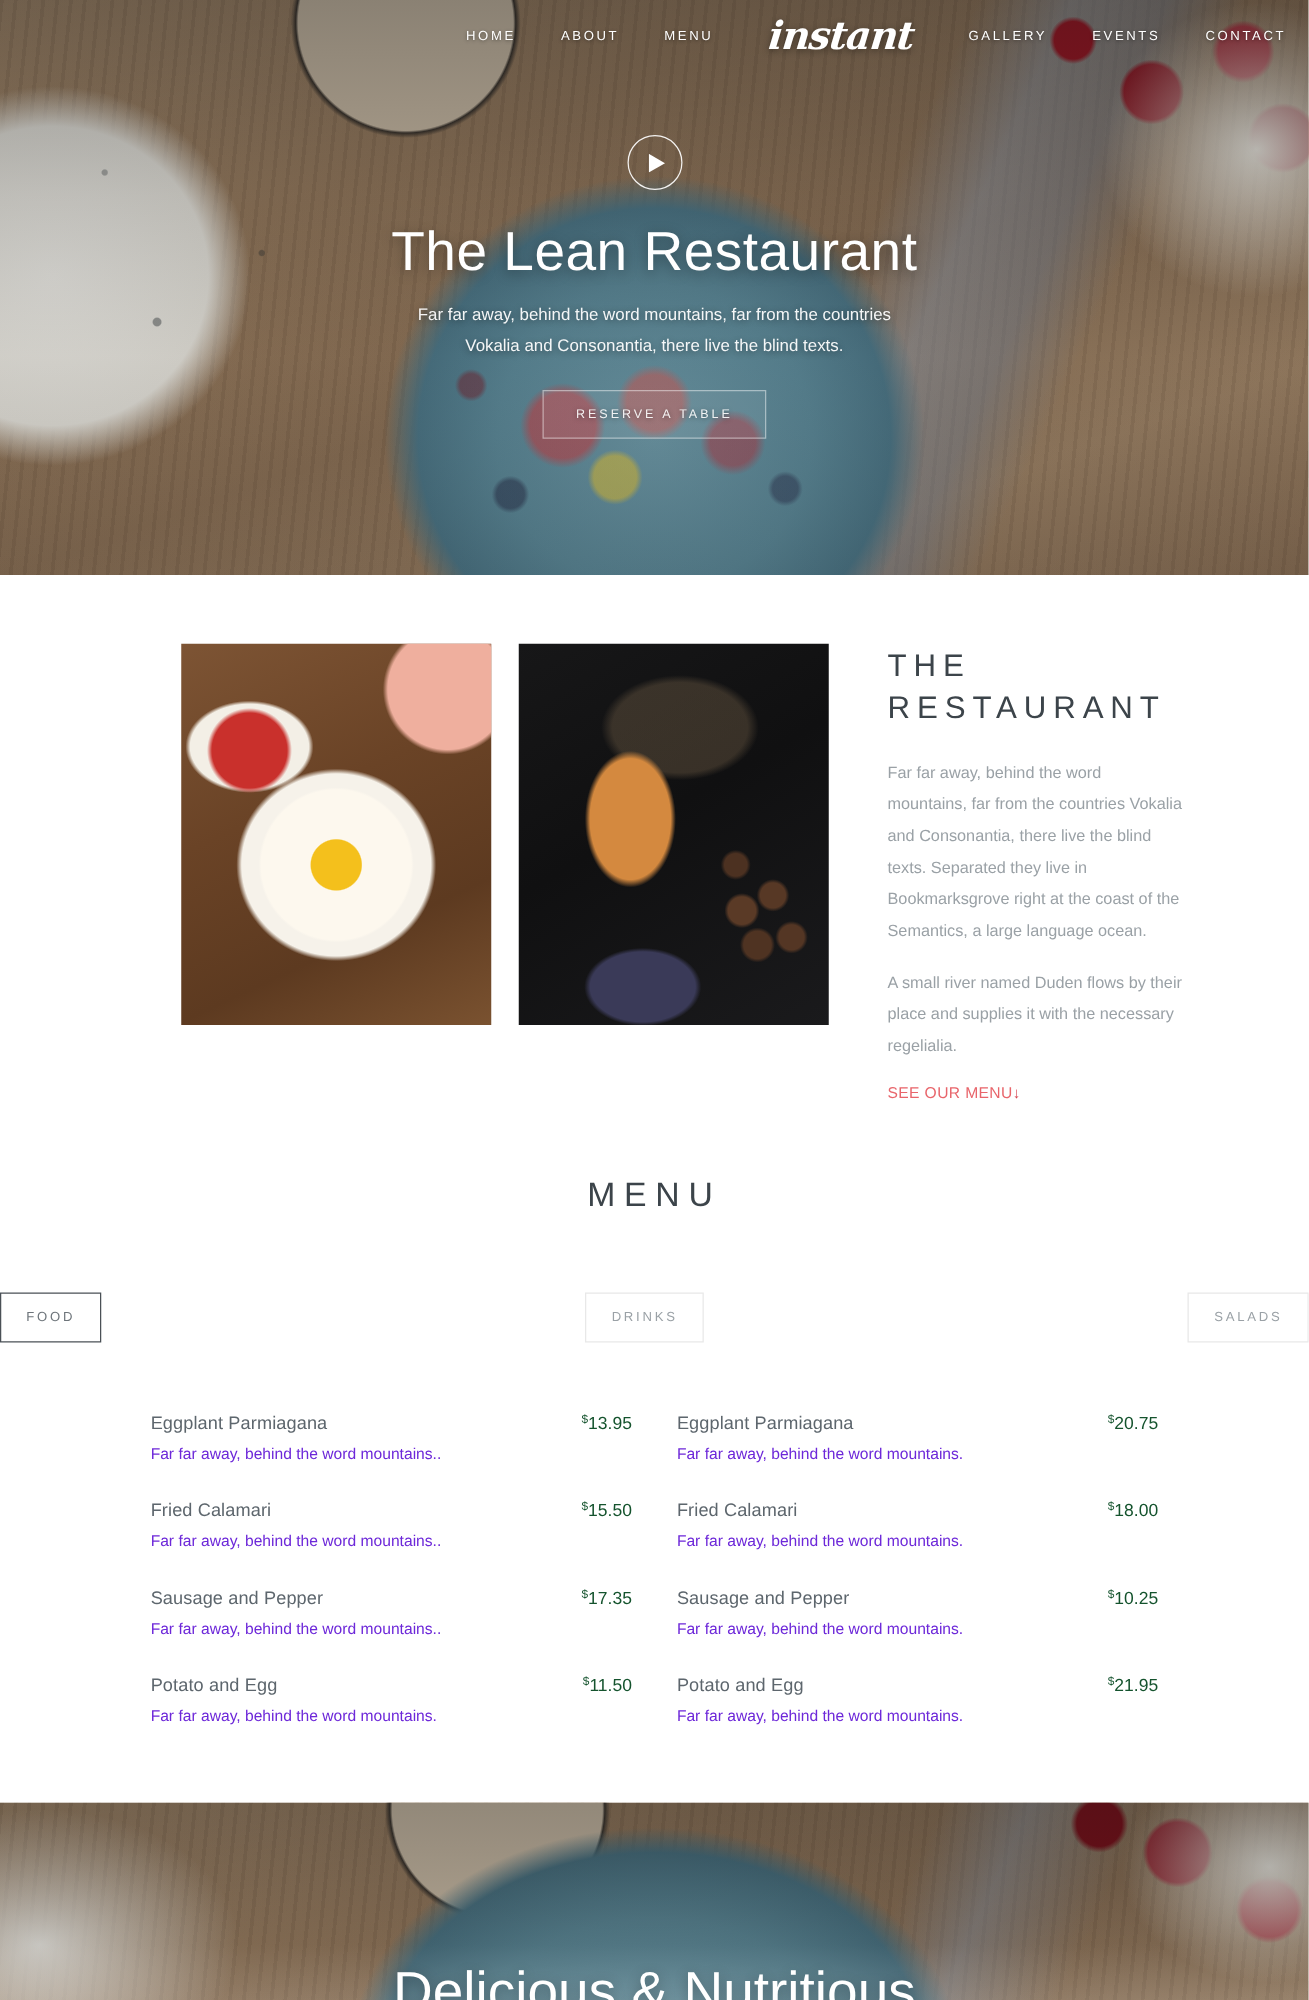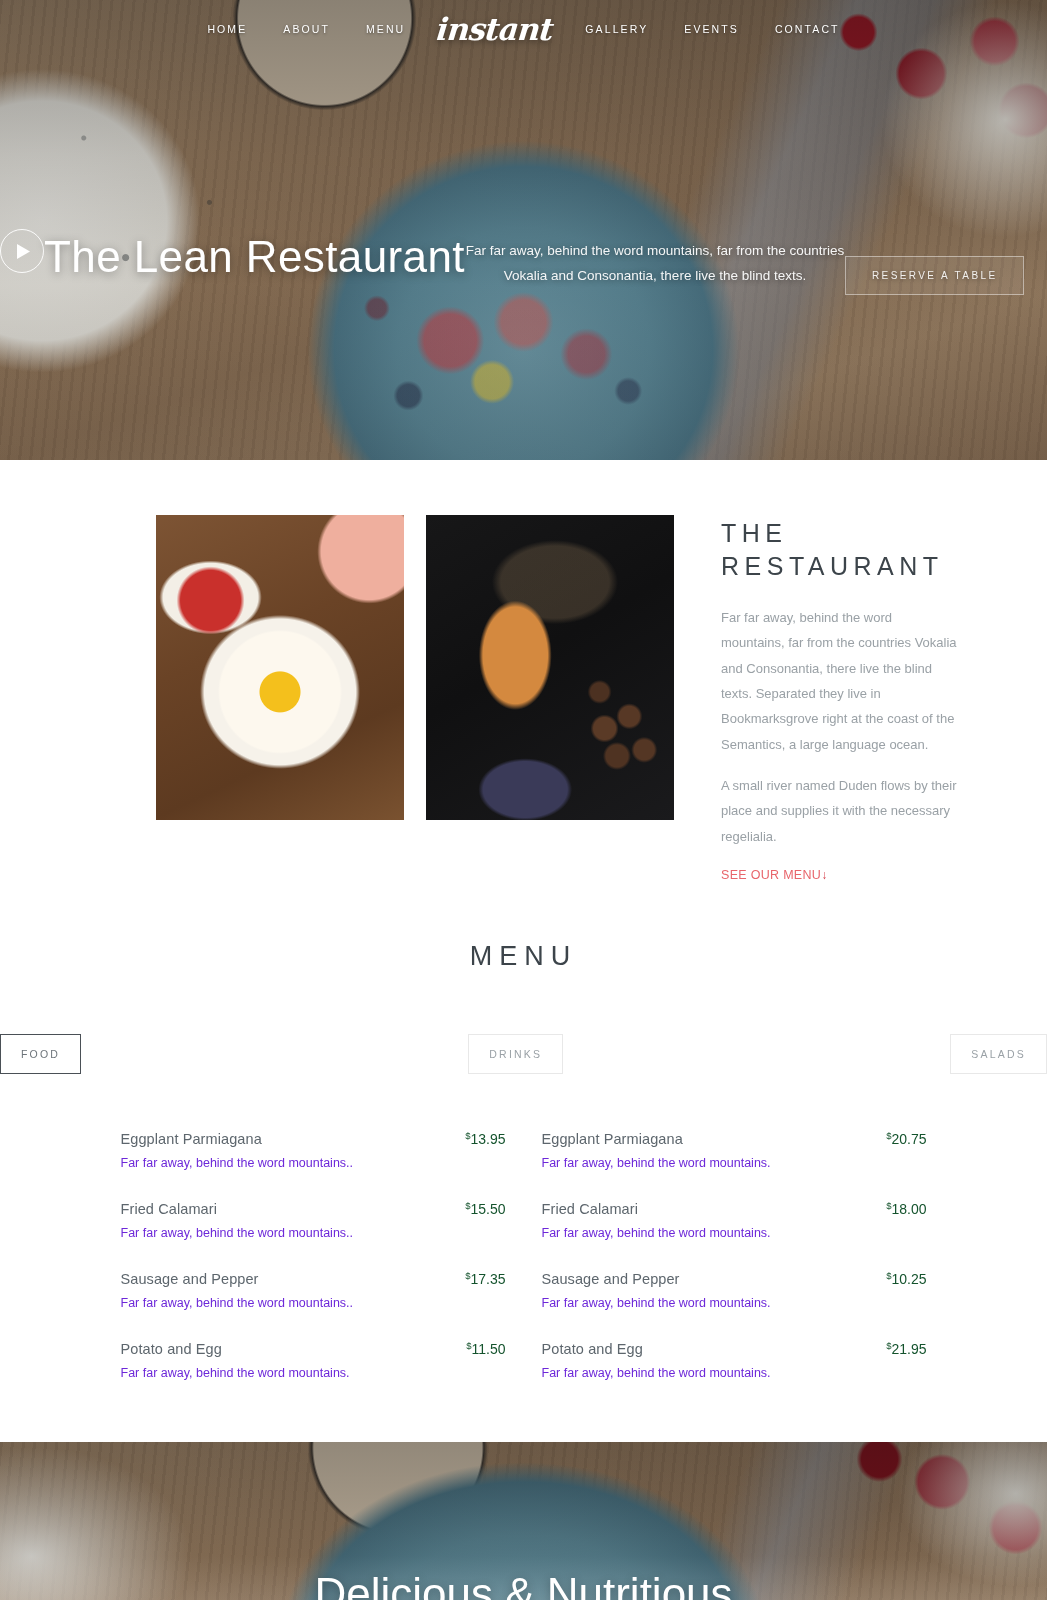--- a/index.html
+++ b/index.html
@@ -60,22 +60,22 @@
   }
   .hero-scrim {
     position:absolute; inset:0;
     background:linear-gradient(180deg, rgba(10,14,18,.34) 0%, rgba(10,14,18,.18) 34%, rgba(10,14,18,.10) 62%, rgba(10,14,18,.16) 100%);
   }
 
   
   .navbar {
     position:absolute; top:0; left:0; right:0;
     height:58px;
-    display:flex; align-items:center; justify-content:center;
-    gap:0;
+    display:flex; align-items:center; justify-content:flex-end;
+    gap:12px;
     z-index:6;
   }
   .nav-group { display:flex; align-items:center; }
   .nav-link {
     color:#ffffff;
     font-size:10.5px;
     letter-spacing:2.1px;
     text-decoration:none;
     padding:0 18px;
     text-shadow:0 1px 3px rgba(0,0,0,.45);
@@ -93,23 +93,23 @@
     text-shadow:0 2px 6px rgba(0,0,0,.4);
     transform:skewX(-6deg);
     cursor:pointer;
     white-space:nowrap;
   }
 
   
   .hero-inner {
     position:relative; z-index:5;
     height:100%;
-    display:flex; 
+    display:flex; flex-direction:column;
     align-items:center;
-    padding-top:68px;
+    padding-top:108px;
   }
   .play-btn {
     width:44px; height:44px;
     border:1.6px solid rgba(255,255,255,.92);
     border-radius:50%;
     display:flex; align-items:center; justify-content:center;
     cursor:pointer;
     margin-bottom:26px;
   }
   .play-btn svg { margin-left:3px; display:block; }
@@ -139,21 +139,21 @@
     font-size:10px;
     letter-spacing:2.4px;
     padding:13px 26px;
     cursor:pointer;
     text-shadow:0 1px 4px rgba(0,0,0,.4);
   }
 
   
   .about {
     display:flex;
-    padding:55px 0 0 16px;
+    padding:55px 0 0 5px;
     width:1038px;
   }
   .about-imgs { display:flex; gap:22px; margin-left:140px; }
   .photo {
     width:248px; height:305px;
     background-size:cover;
   }
   
   .photo-egg {
     background:

